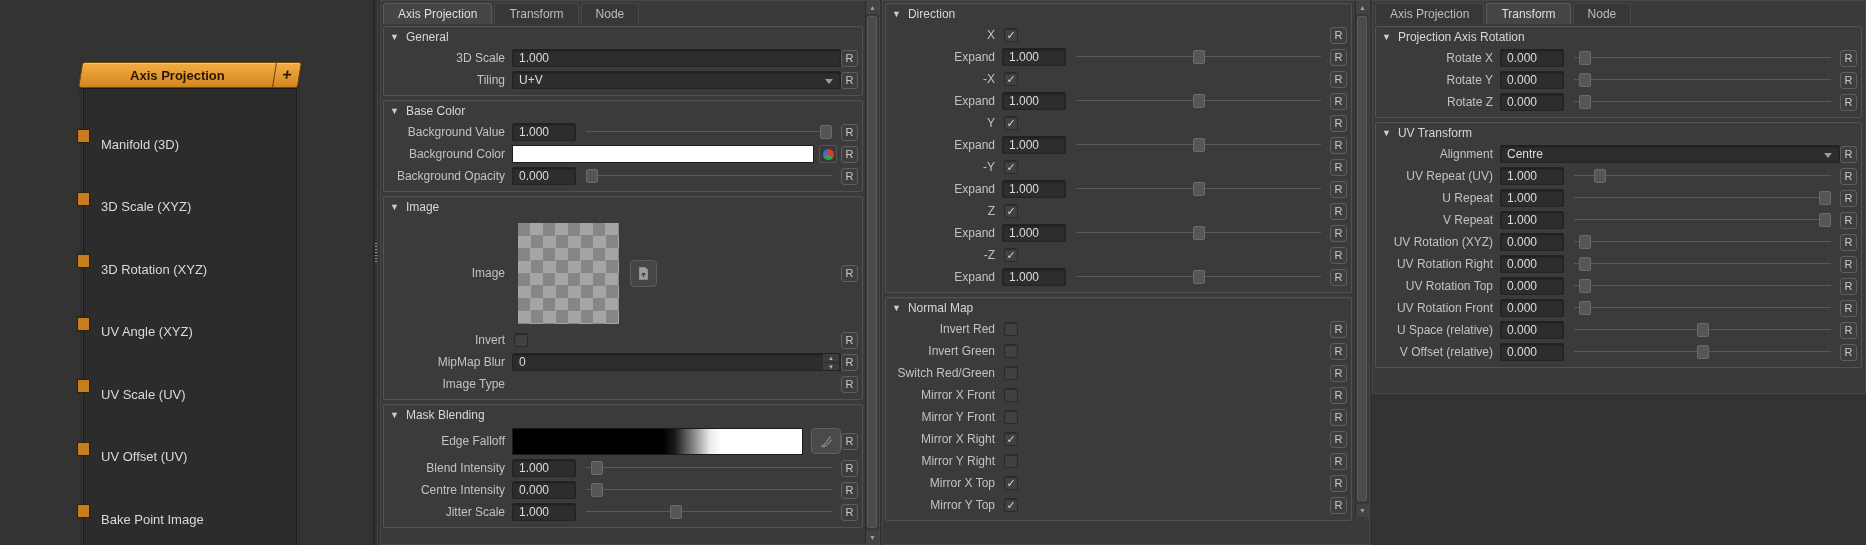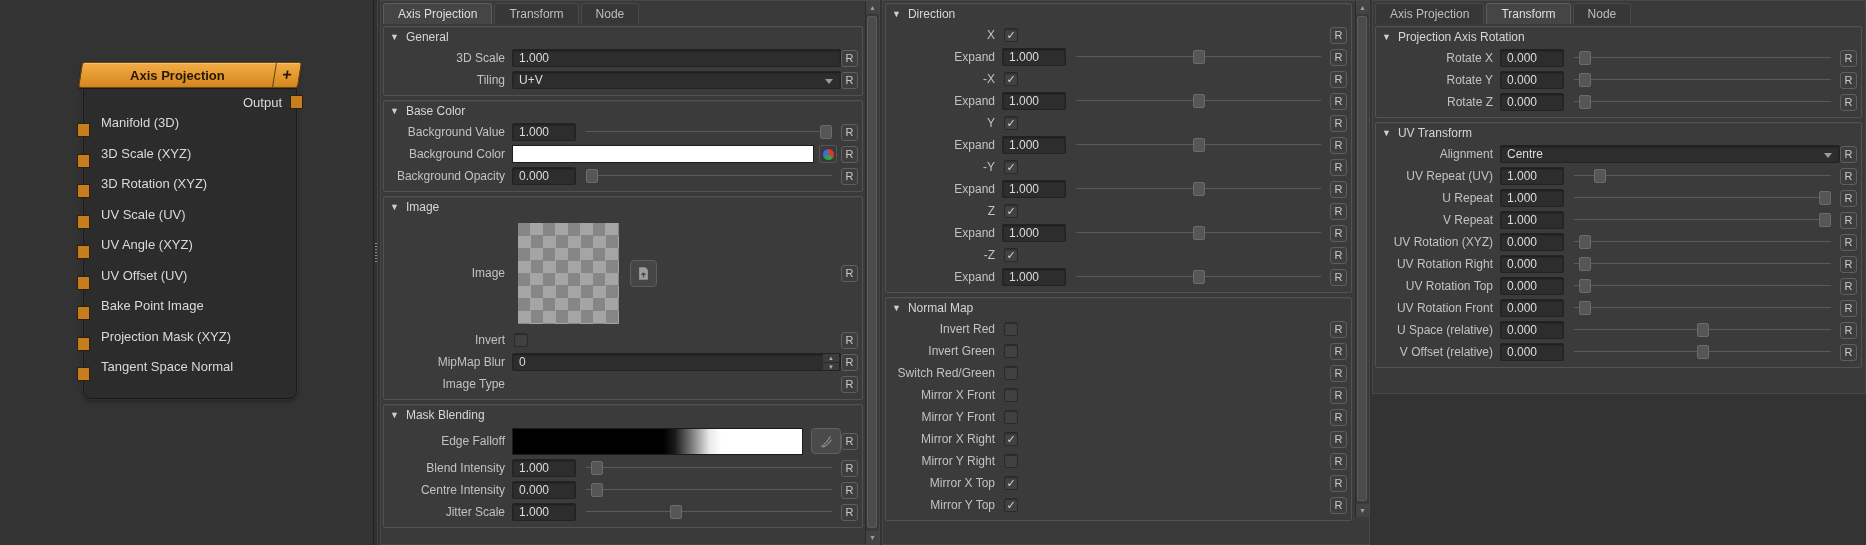--- a/index.html
+++ b/index.html
@@ -25,22 +25,22 @@
                 border-left:1px solid rgba(55,33,4,.75); transform:skewX(0deg);
                 color:#251703; font-size:16px; font-weight:700; cursor:pointer; }
   .node-body  {
     position:relative; margin:0 7px; background:#2c2c2d;
     border:1px solid #1a1a1a; border-radius:0 0 8px 8px;
     box-shadow:0 0 0 1px rgba(255,255,255,.05), 0 2px 5px rgba(0,0,0,.4);
     padding-bottom:8px;
   }
   .out-row { position:relative; height:26px; display:flex; align-items:center; justify-content:flex-end;
              padding-right:14px; color:#dadada; font-size:13px; }
-  .in-row  { position:relative; height:30.5px; display:flex; align-items:flex-start; padding-left:17px;
-             color:#dadada; font-size:13px; white-space:nowrap; }
+  .in-row  { position:relative; height:30.5px; display:flex; align-items:flex-end; padding-left:17px;
+             color:#dadada; font-size:13px; white-space:nowrap;margin-top:32px; }
   .port { width:13px; height:14px; background:#c67d1d; border:1px solid #30200a; }
   .out-port { position:absolute; right:-7px; top:6px; }
   .in-port  { position:absolute; left:-7px; top:8px; }
   
   .splitter { position:absolute; left:373px; top:0; width:5px; height:545px; background:#303031;
               border-left:1px solid #222; border-right:1px solid #454546; }
   .grip { position:absolute; top:243px; left:1px; width:2px; height:19px;
           background:repeating-linear-gradient(#8d8d8d 0 1px, transparent 1px 3px); }
 
   
@@ -125,44 +125,40 @@
 
 <div class="stage">
 
   <div class="graph">
     <div class="node">
       <div class="node-header">
         <span class="node-title">Axis Projection</span>
         <span class="node-add">+</span>
       </div>
       <div class="node-body">
-        <div class="out-row">
-          <span>Output</span>
-          <span class="port out-port"></span>
-        </div>
         <div id="node-inputs">
             <div class="in-row">
               <span class="port in-port"></span>
               <span>Manifold (3D)</span>
             </div>
             <div class="in-row">
               <span class="port in-port"></span>
               <span>3D Scale (XYZ)</span>
             </div>
             <div class="in-row">
               <span class="port in-port"></span>
               <span>3D Rotation (XYZ)</span>
             </div>
             <div class="in-row">
               <span class="port in-port"></span>
+              <span>UV Angle  (XYZ)</span>
+            </div>
+            <div class="in-row">
+              <span class="port in-port"></span>
               <span>UV Scale (UV)</span>
-            </div>
-            <div class="in-row">
-              <span class="port in-port"></span>
-              <span>UV Angle  (XYZ)</span>
             </div>
             <div class="in-row">
               <span class="port in-port"></span>
               <span>UV Offset (UV)</span>
             </div>
             <div class="in-row">
               <span class="port in-port"></span>
               <span>Bake Point Image</span>
             </div>
             <div class="in-row">

